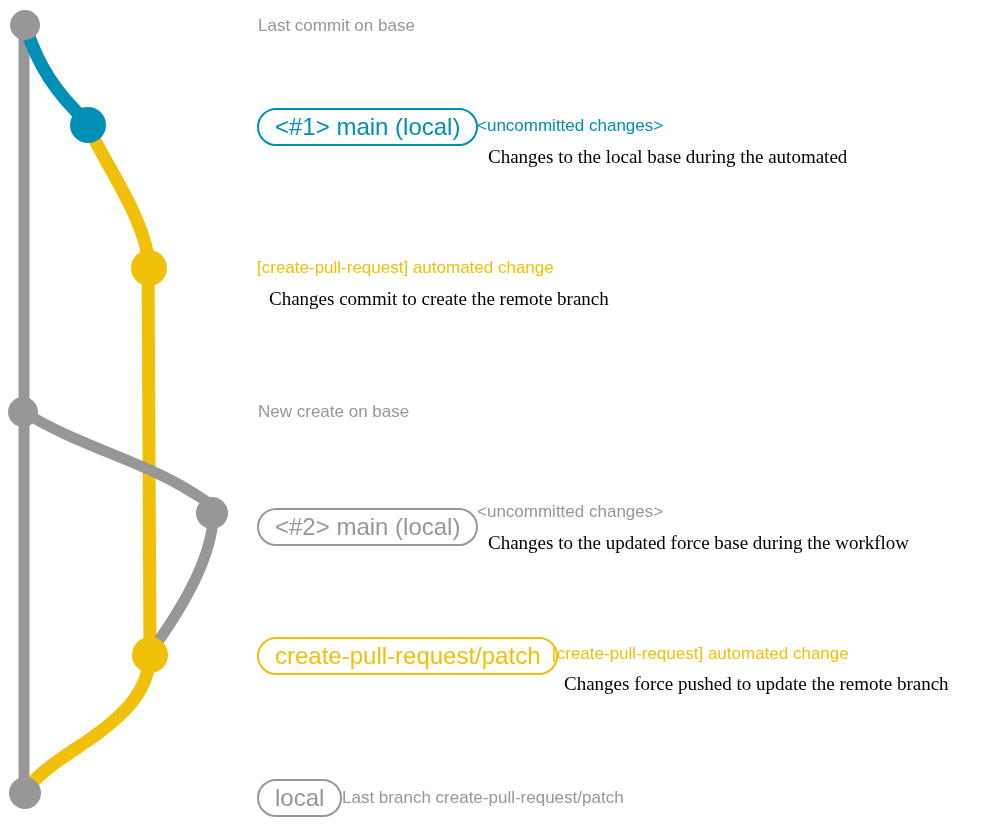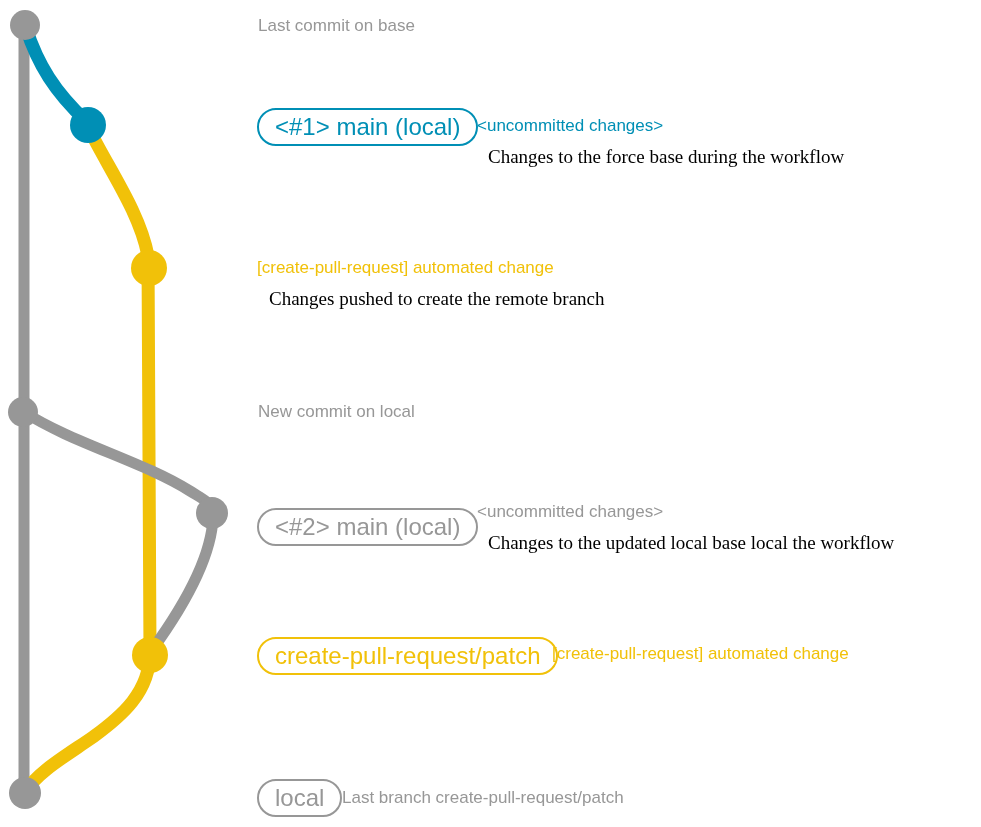--- a/index.html
+++ b/index.html
@@ -77,32 +77,33 @@
     <circle class="fill-gray" cx="23" cy="412" r="15"></circle>
     <circle class="fill-gray" cx="212" cy="513" r="16"></circle>
     <circle class="fill-gray" cx="25" cy="793" r="16"></circle>
     <circle class="fill-teal" cx="88" cy="125" r="18"></circle>
     <circle class="fill-yellow" cx="149" cy="268" r="18"></circle>
     <circle class="fill-yellow" cx="150" cy="655" r="18"></circle>
   </svg>
 
   <div class="txt c-gray" style="left:258px; top:14px;">Last commit on base</div>
 
-  <div class="txt c-gray" style="left:258px; top:400px;">New commit on local</div>
+  <div class="txt c-gray" style="left:258px; top:400px;">New create on base</div>
 
   <div class="pill c-teal" style="left:257px; top:108px;">&lt;#1&gt; main (local)</div>
   <div class="txt c-teal" style="left:477px; top:114px;">&lt;uncommitted changes&gt;</div>
-  <div class="note" style="left:488px; top:146px;">Changes to the force base during the workflow</div>
+  <div class="note" style="left:488px; top:146px;">Changes to the local base during the automated</div>
 
   <div class="txt c-yellow" style="left:257px; top:256px;">[create-pull-request] automated change</div>
-  <div class="note" style="left:269px; top:288px;">Changes pushed to create the remote branch</div>
+  <div class="note" style="left:269px; top:288px;">Changes commit to create the remote branch</div>
 
   <div class="pill c-gray" style="left:257px; top:508px;">&lt;#2&gt; main (local)</div>
   <div class="txt c-gray" style="left:477px; top:500px;">&lt;uncommitted changes&gt;</div>
-  <div class="note" style="left:488px; top:532px;">Changes to the updated local base local the workflow</div>
+  <div class="note" style="left:488px; top:532px;">Changes to the updated force base during the workflow</div>
 
   <div class="pill c-yellow" style="left:257px; top:637px;">create-pull-request/patch</div>
   <div class="txt c-yellow" style="left:552px; top:642px;">[create-pull-request] automated change</div>
+  <div class="note" style="left:564px; top:673px;">Changes force pushed to update the remote branch</div>
 
   <div class="pill c-gray" style="left:257px; top:779px;">local</div>
   <div class="txt c-gray" style="left:342px; top:786px;">Last branch create-pull-request/patch</div>
 
 </div>
 
 </body></html>

